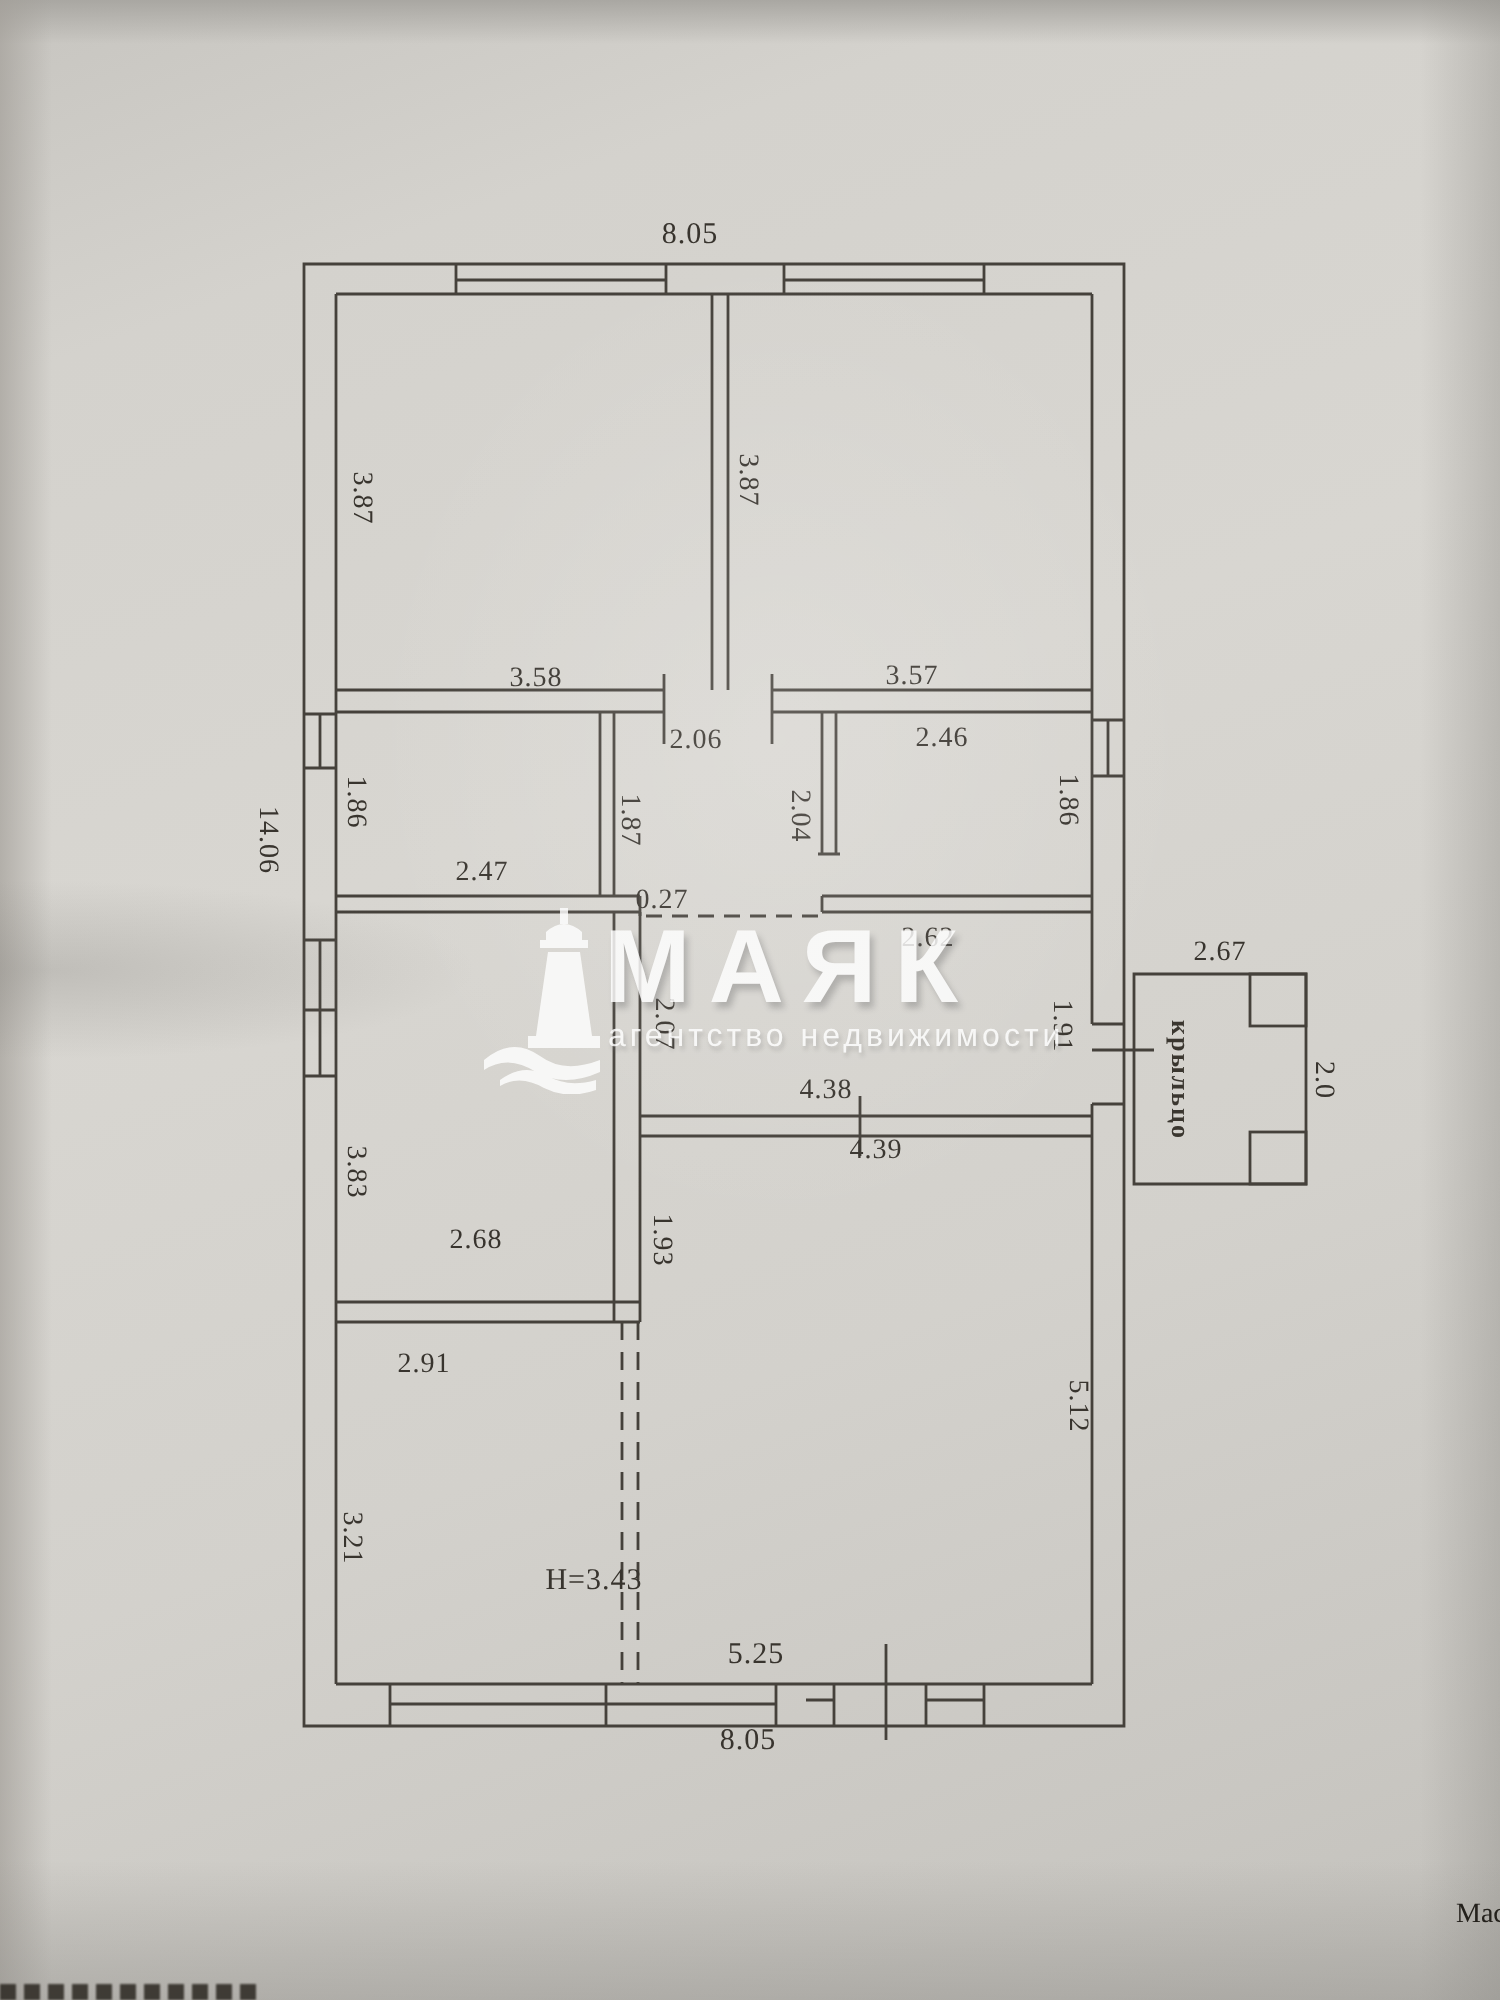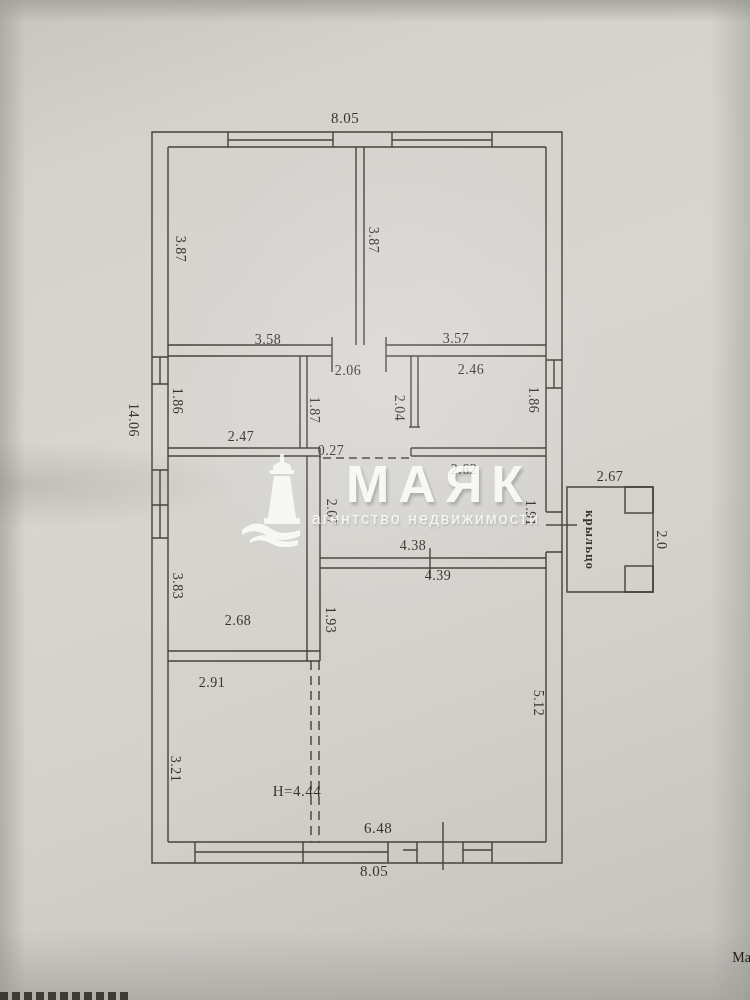--- a/index.html
+++ b/index.html
@@ -1,21 +1,21 @@
 <!DOCTYPE html>
 <html><head>
 <meta charset="utf-8">
 <style>
   html,body{margin:0;padding:0;}
   body{
     width:750px;height:1000px;overflow:hidden;position:relative;
     font-family:"Liberation Serif", serif;
     background:linear-gradient(160deg,#c7c5c0 0%,#d4d2cd 15%,#d8d6d1 40%,#d3d1cc 65%,#c9c7c2 88%,#c3c1bc 100%);
   }
-  .canvas{position:absolute;inset:0;text-align:right;}
+  .canvas{position:absolute;inset:0;}
   
   .shade{position:absolute;pointer-events:none;}
   .shade.top{left:0;top:0;width:750px;height:22px;background:linear-gradient(#a9a7a2,rgba(170,168,163,0));}
   .shade.left{left:0;top:0;width:26px;height:1000px;background:linear-gradient(90deg,#a39f99,rgba(165,163,158,0));opacity:.7;}
   .shade.right{right:0;top:0;width:40px;height:1000px;background:linear-gradient(270deg,rgba(150,148,143,.45),rgba(160,158,153,0));}
   .shade.bottom{left:0;bottom:0;width:750px;height:70px;background:linear-gradient(rgba(160,158,153,0),rgba(148,146,141,.5));}
   .shade.crease{left:0;top:440px;width:240px;height:90px;background:radial-gradient(ellipse at 10% 50%,rgba(120,118,113,.25),rgba(120,118,113,0) 70%);}
   .shade.glow{left:180px;top:120px;width:420px;height:500px;background:radial-gradient(ellipse,rgba(255,255,255,.16),rgba(255,255,255,0) 70%);}
 
   .plan{position:absolute;inset:0;}
@@ -135,22 +135,22 @@
     <span class="dim" style="left:413px;top:546px">4.38</span>
     <span class="dim" style="left:438px;top:576px">4.39</span>
 
     <span class="dim v" style="left:177px;top:586px">3.83</span>
     <span class="dim v" style="left:330px;top:620px">1.93</span>
     <span class="dim" style="left:238px;top:621px">2.68</span>
     <span class="dim" style="left:212px;top:683px">2.91</span>
     <span class="dim v" style="left:538px;top:703px">5.12</span>
     <span class="dim v" style="left:175px;top:769px">3.21</span>
 
-    <span class="dim big" style="left:297px;top:791px">H=4.44</span>
-    <span class="dim big" style="left:378px;top:828px">6.48</span>
+    <span class="dim big" style="left:297px;top:791px">H=3.43</span>
+    <span class="dim big" style="left:378px;top:828px">5.25</span>
     <span class="dim big" style="left:374px;top:871px">8.05</span>
 
     <span class="dim" style="left:610px;top:477px">2.67</span>
     <span class="dim v" style="left:661px;top:540px">2.0</span>
     <span class="dim v porch-name" style="left:590px;top:540px">крыльцо</span>
   </div>
 
   <div class="watermark">
     <svg class="wm-icon" width="75" height="95" viewBox="0 0 75 95">
       <g fill="#ffffff">

